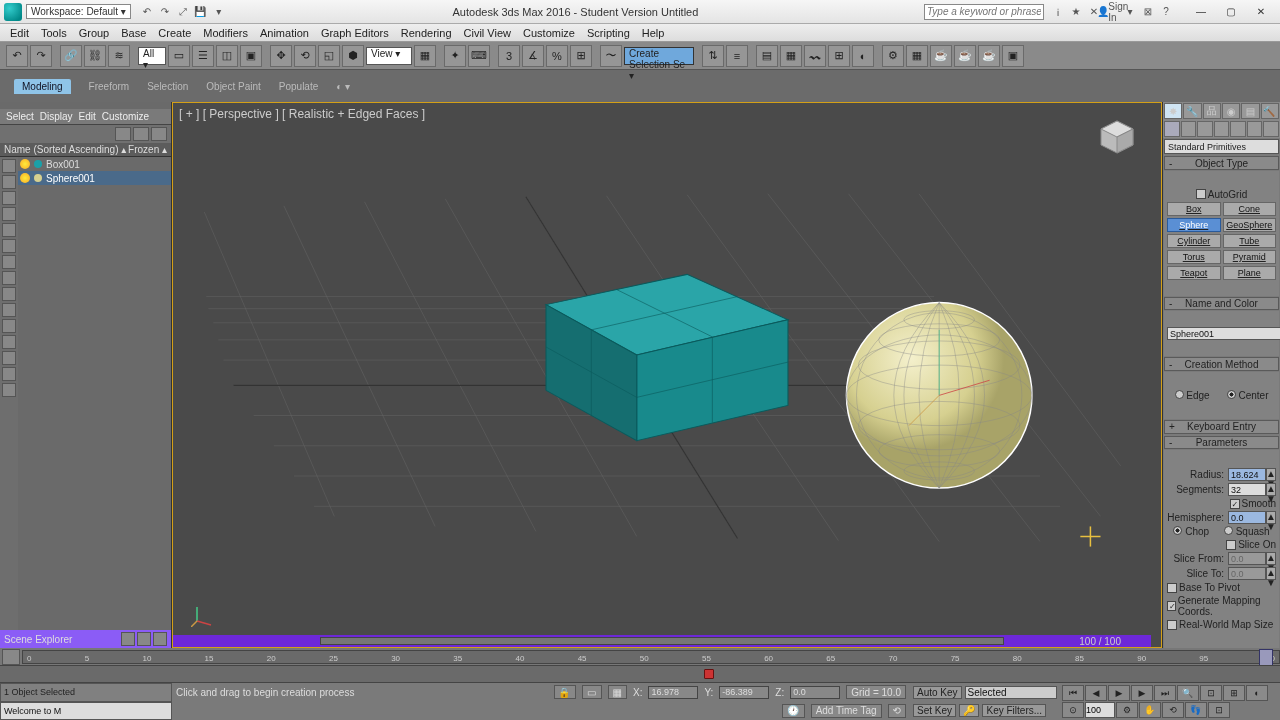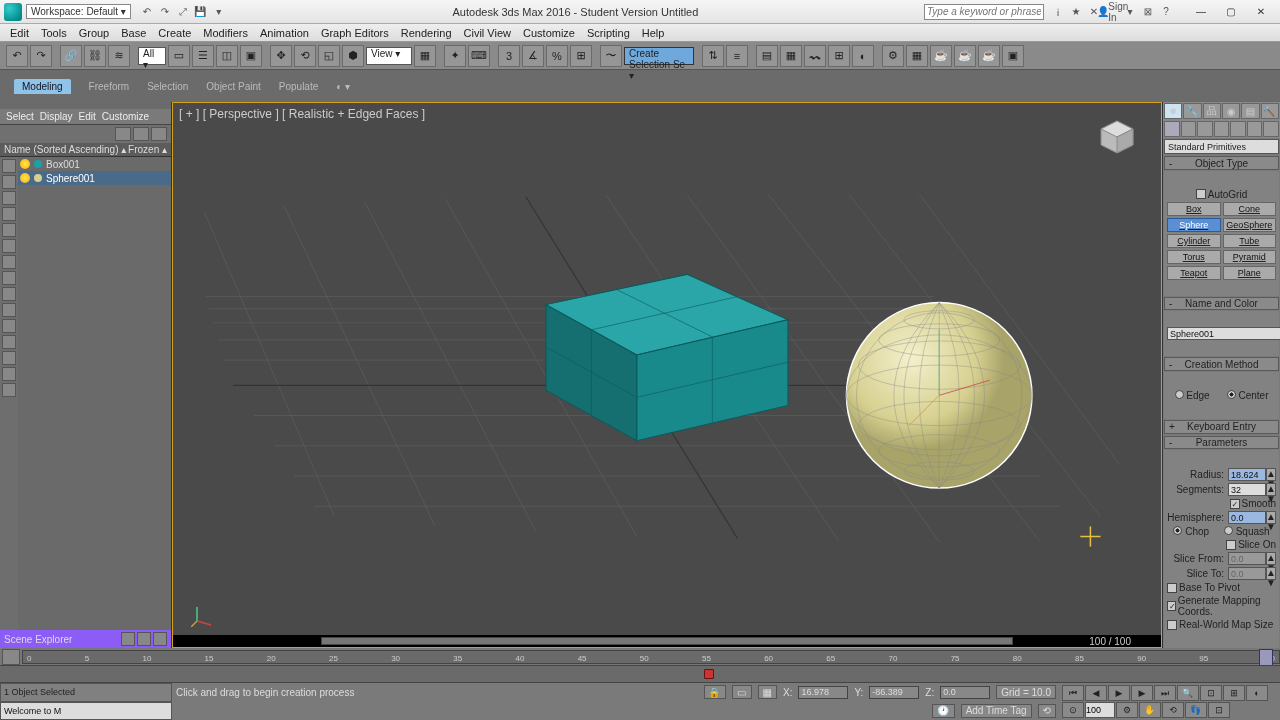--- a/index.html
+++ b/index.html
@@ -61,21 +61,21 @@
 
 
 .viewport{flex:1;background:#4a4a4a;position:relative;border:1px solid #d4a017;}
 .vplabel{position:absolute;top:4px;left:6px;font-size:12px;color:#ccc;}
 .viewcube{position:absolute;top:14px;right:20px;width:48px;height:40px;}
 .viewcube svg{width:100%;height:100%;}
 
 .grid-holder{position:absolute;top:0;left:0;right:0;bottom:0;}
 .axisgizmo{position:absolute;bottom:20px;left:18px;width:24px;height:24px;}
 
-.vpscroll{position:absolute;bottom:0;left:0;right:0;height:12px;background:#000000;display:flex;align-items:center;justify-content:center;font-size:9px;color:#ccc;text-decoration:underline;}
+.vpscroll{position:absolute;bottom:0;left:0;right:10px;height:12px;background:#6d28d9;display:flex;align-items:center;justify-content:center;font-size:9px;color:#ccc;text-decoration:underline;}
 .vpscroll .thumb{position:absolute;left:15%;width:70%;height:8px;background:#777;border:1px solid #444;}
 
 
 .cmdpanel{width:118px;background:#7a7a7a;border-left:1px solid #333;display:flex;flex-direction:column;overflow:hidden;}
 .cmd-top{height:18px;background:#888;display:flex;gap:1px;padding:1px;}
 .cmd-top span{flex:1;height:16px;background:#999;border:1px solid #666;display:flex;align-items:center;justify-content:center;}
 .cmd-top span.active{background:#cfe4f3;}
 .cmd-sub{height:18px;background:#888;display:flex;gap:1px;padding:1px;}
 .cmd-sub span{flex:1;height:16px;background:#999;border:1px solid #666;}
 .cmd-sub span.active{background:#aab;}
@@ -602,20 +602,31 @@
           <input value="0.0" style="">
         <span class="seg">Grid = 10.0</span>
       </div>
       <div class="row">
         <span style="flex:1"></span>
         <span class="seg">🕐</span>
         <span class="seg">Add Time Tag</span>
         <span class="seg">⟲</span>
       </div>
     </div>
+    <div class="rightcol">
+      <div class="r">
+        <div class="btn">Auto Key</div>
+        <div class="dd">Selected</div>
+      </div>
+      <div class="r">
+        <div class="btn">Set Key</div>
+        <div class="btn">🔑</div>
+        <div class="btn">Key Filters...</div>
+      </div>
+    </div>
     <div class="playback">
       <div class="pb">⏮</div>
       <div class="pb">◀</div>
       <div class="pb">▶</div>
       <div class="pb">▶</div>
       <div class="pb">⏭</div>
       <div class="pb">🔍</div>
       <div class="pb">⊡</div>
       <div class="pb">⊞</div>
       <div class="pb">◐</div>

